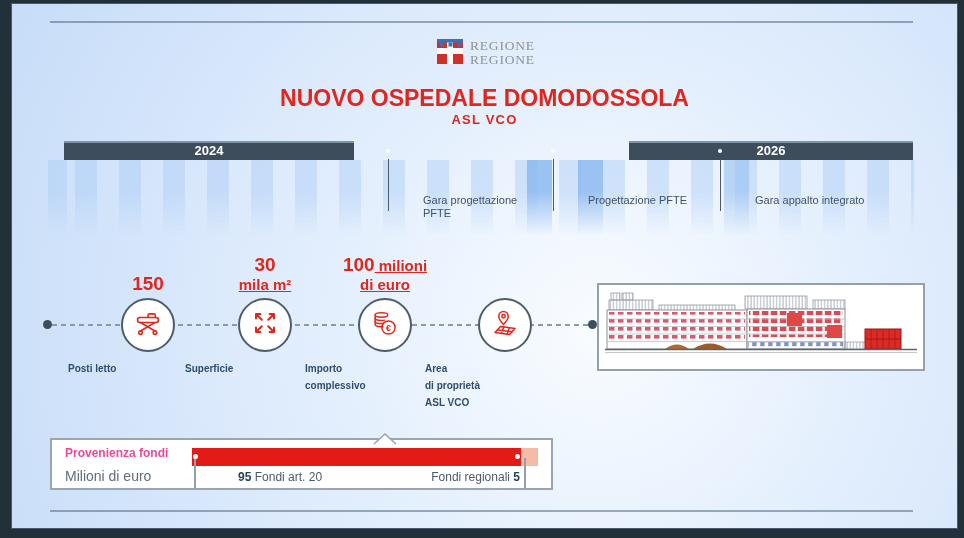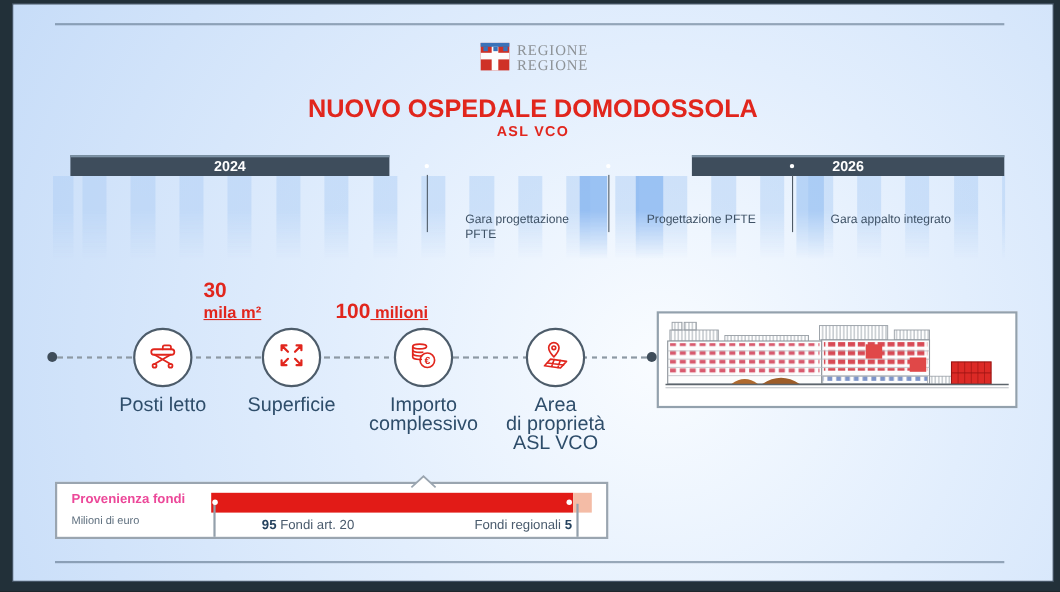--- a/index.html
+++ b/index.html
@@ -43,40 +43,40 @@
   .m-label{position:absolute;left:4px;top:46px;font-size:11px;line-height:13px;color:#3f5266;white-space:pre-line;margin-left:31px;}
 
   
   #dash-line{position:absolute;left:40px;top:320px;width:540px;height:2px;z-index:1;
     background:repeating-linear-gradient(90deg,#8d99a4 0 5px,transparent 5px 9px);}
   .conn-dot{position:absolute;width:9px;height:9px;border-radius:50%;background:#3f4d5a;z-index:3;}
   #dot-start{left:31px;top:316px;} #dot-end{left:576px;top:316px;}
 
   
   .stat-value{position:absolute;top:244px;width:160px;height:46px;display:flex;flex-direction:column;justify-content:flex-end;
-    color:#e1261d;font-weight:800;line-height:19px;}
+    text-align:center;color:#e1261d;font-weight:800;line-height:19px;}
   .stat-value .num{font-size:19px;} .stat-value .vsuf,.stat-value .v2{font-size:15px;font-weight:800;text-decoration:underline;}
   #val1{left:56px;} #val2{left:173px;} #val3{left:293px;} #val4{left:413px;}
   .stat-circle{position:absolute;top:294px;width:54px;height:54px;border-radius:50%;background:#fff;
     border:2px solid #4d5c6a;z-index:2;display:flex;align-items:center;justify-content:center;}
   #cir1{left:109px;} #cir2{left:226px;} #cir3{left:346px;} #cir4{left:466px;}
-  .stat-label{position:absolute;top:356px;width:160px;text-align:center;font-size:18px;font-weight:400;
+  .stat-label{position:absolute;top:356px;width:160px;font-size:10px;font-weight:700;
     color:#2e4d6a;line-height:17px;white-space:pre-line;}
   #lab1{left:56px;} #lab2{left:173px;} #lab3{left:293px;} #lab4{left:413px;}
 
   
   #building{position:absolute;left:585px;top:279px;width:328px;height:88px;background:#fff;
     border:2px solid #93a1ad;z-index:2;}
   #building svg{display:block;width:100%;height:100%;}
 
   
   #funding{position:absolute;left:38px;top:434px;width:503px;height:52px;background:#fff;border:2px solid #9aa5b0;}
   #notch{position:absolute;left:322px;top:-10px;width:22px;height:11px;}
   #funding-title{position:absolute;left:13px;top:6px;font-size:12px;font-weight:700;color:#ec4899;}
-  #funding-unit{position:absolute;left:13px;top:28px;font-size:10px;color:#5d6e7d;}
+  #funding-unit{position:absolute;left:13px;top:28px;font-size:14px;color:#5d6e7d;}
   #funding-bar{position:absolute;left:140px;top:8px;width:346px;height:18px;display:flex;}
   .fdot{position:absolute;width:5px;height:5px;border-radius:50%;background:#fff;z-index:2;}
   #fdot1{left:141px;top:14px;} #fdot2{left:463px;top:14px;}
   .fline{position:absolute;width:1.5px;background:#93a0ab;}
   #fline1{left:142px;top:16px;height:32px;} #fline2{left:472px;top:18px;height:30px;}
   .fb-label{position:absolute;top:30px;font-size:12px;color:#4a5b6d;}
   #fb-left{left:146px;margin-left:40px;} #fb-right{left:250px;width:218px;text-align:right;}
   .fb-num{font-weight:700;color:#25425e;}
 
   svg{overflow:visible;}
@@ -134,26 +134,31 @@
     <div class="milestone" id="m3">
       <div class="m-dot"></div>
       <div class="m-line"></div>
       <div class="m-label">Gara appalto integrato</div>
     </div>
 
     <div id="dash-line"></div>
     <div class="conn-dot" id="dot-start"></div>
     <div class="conn-dot" id="dot-end"></div>
 
+    <div class="stat-value" id="val1">
+      <div class="v1"><span class="num">150</span><span class="vsuf"></span></div>
+      <div class="v2"></div>
+    </div>
     <div class="stat-value" id="val2">
       <div class="v1"><span class="num">30</span><span class="vsuf"></span></div>
       <div class="v2">mila m²</div>
     </div>
     <div class="stat-value" id="val3">
       <div class="v1"><span class="num">100</span><span class="vsuf"> milioni</span></div>
+      <div class="v2">di euro</div>
     </div>
     <div class="stat-value" id="val4">
       <div class="v1"><span class="num"></span><span class="vsuf"></span></div>
       <div class="v2"></div>
     </div>
 
     <div class="stat-circle" id="cir1">
       <span>
         <svg width="34" height="34" viewBox="0 0 34 34" fill="none" stroke="#e1261d" stroke-width="1.6" stroke-linecap="round" stroke-linejoin="round">
           <path d="M17 11.5 v-2 a1.6 1.6 0 0 1 1.6-1.6 h4.2 a1.6 1.6 0 0 1 1.6 1.6 v2"></path>

